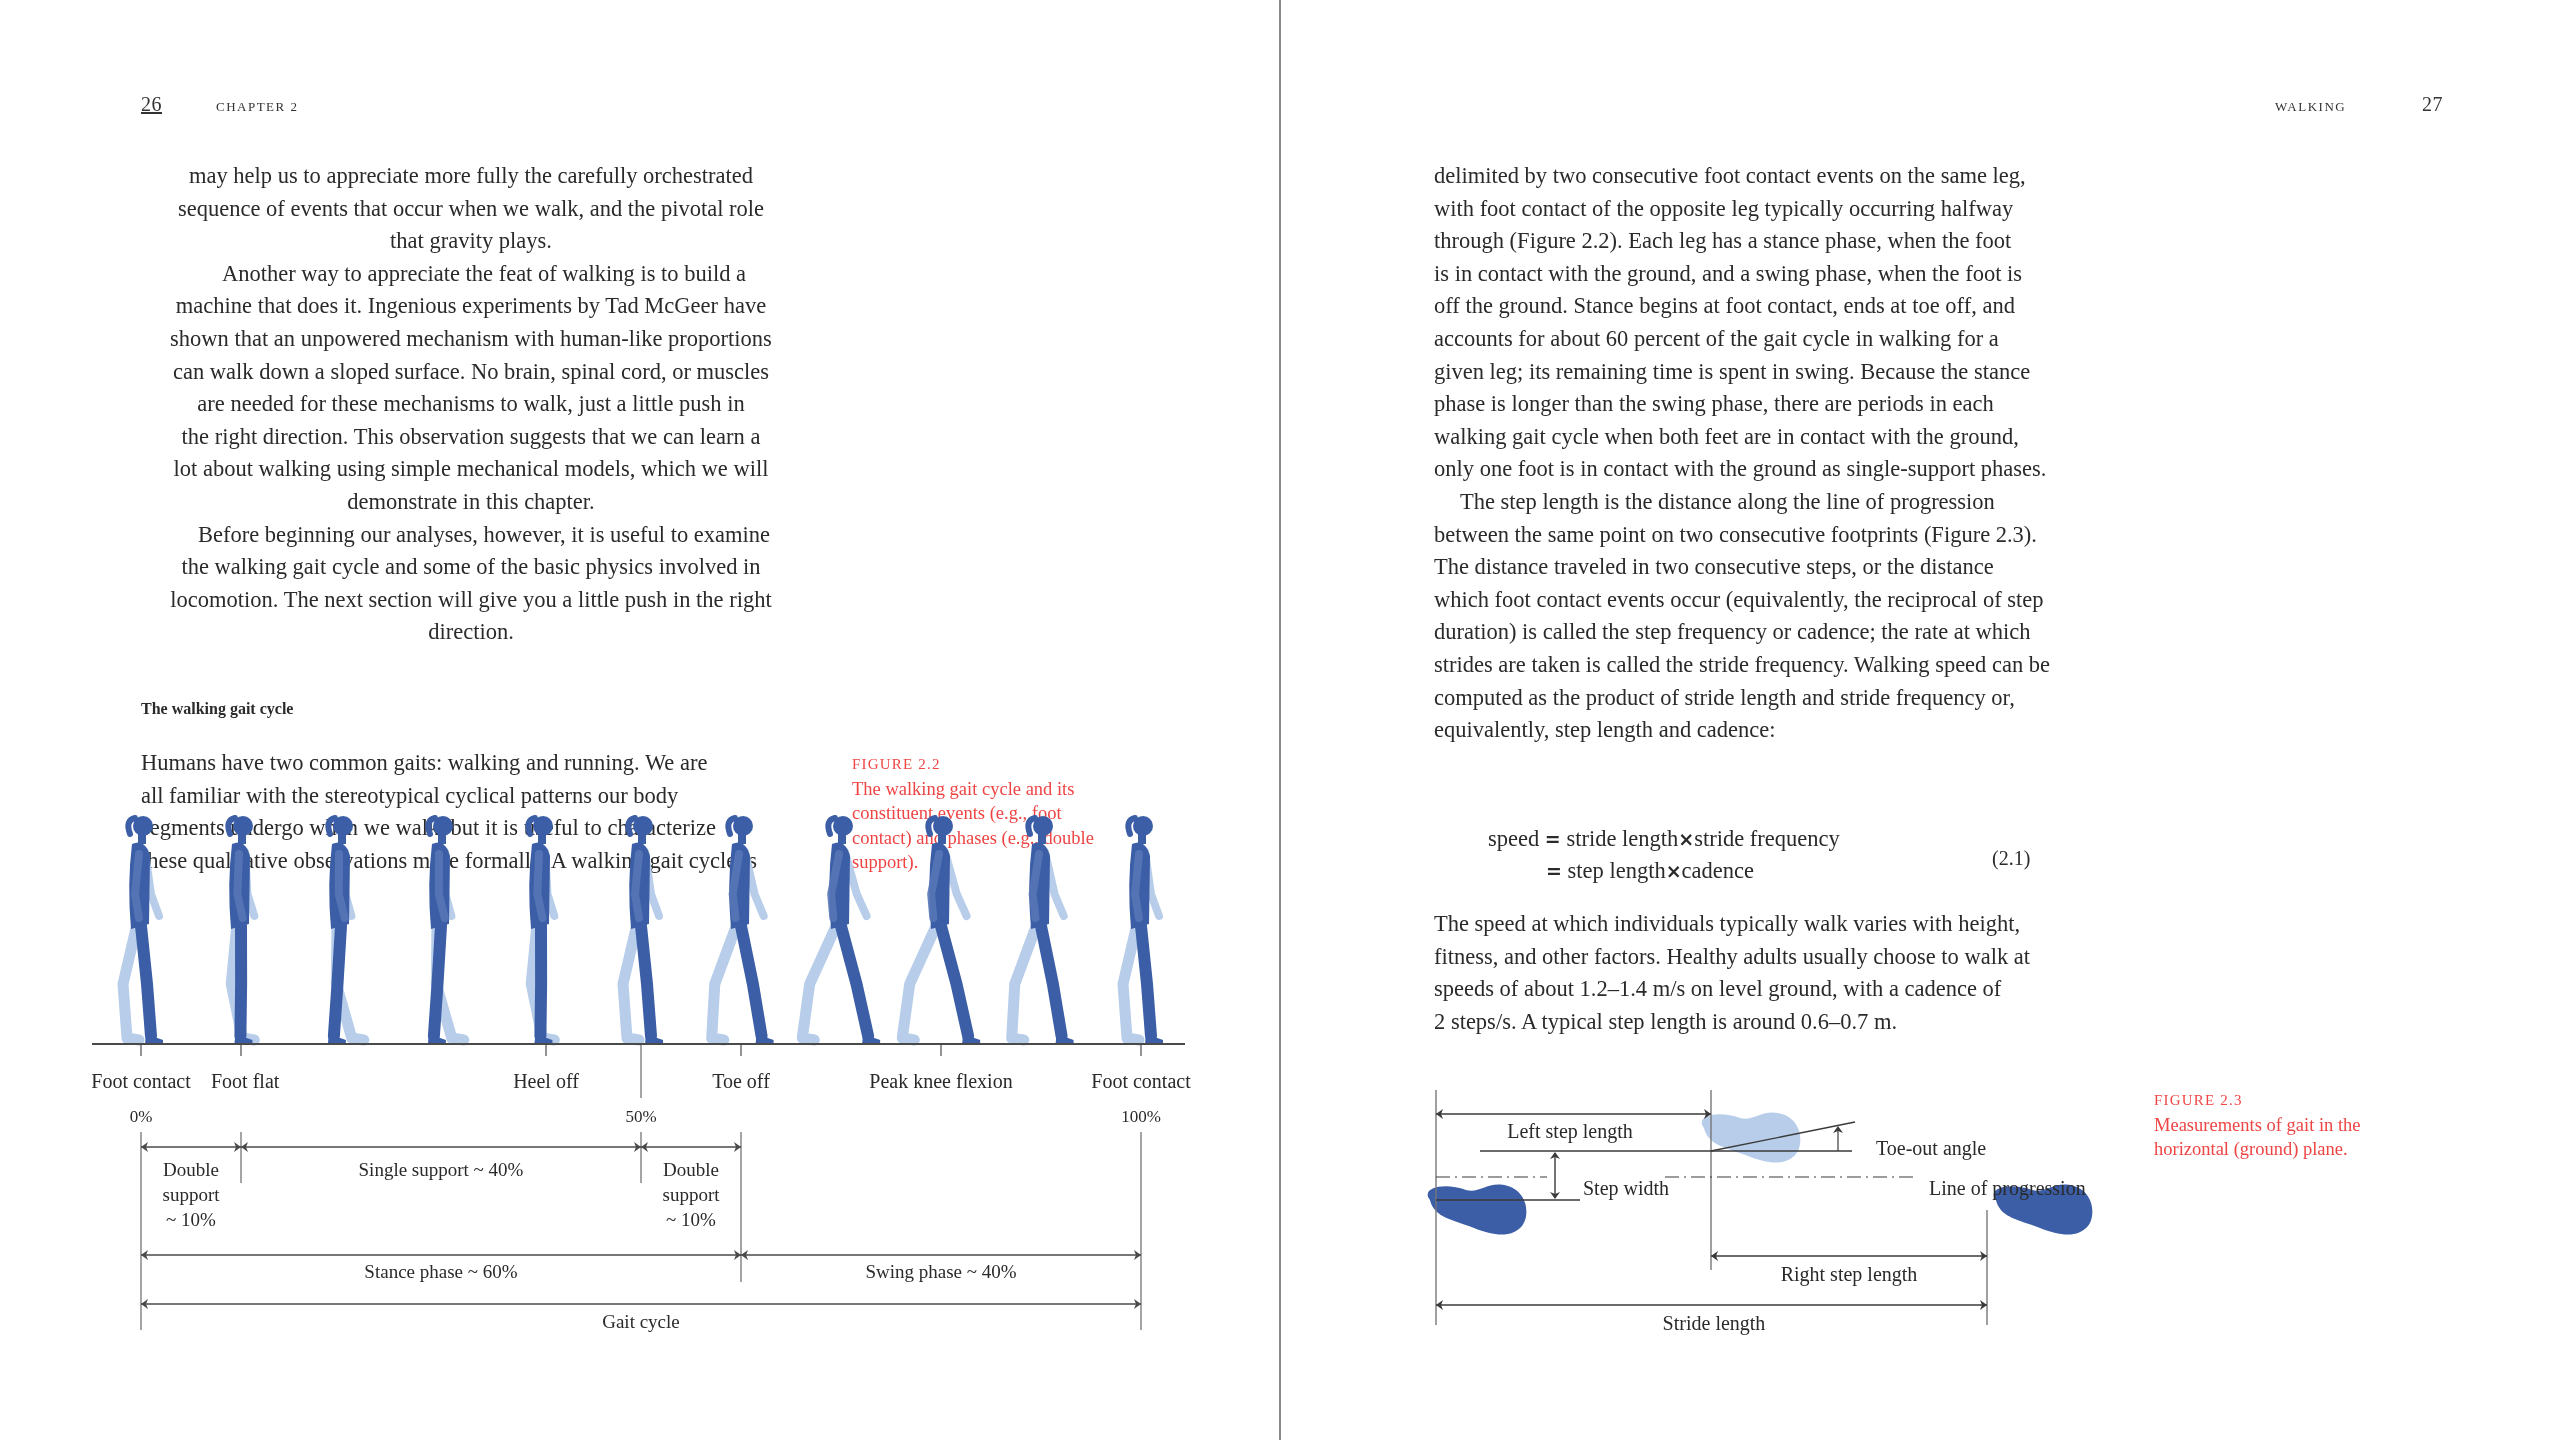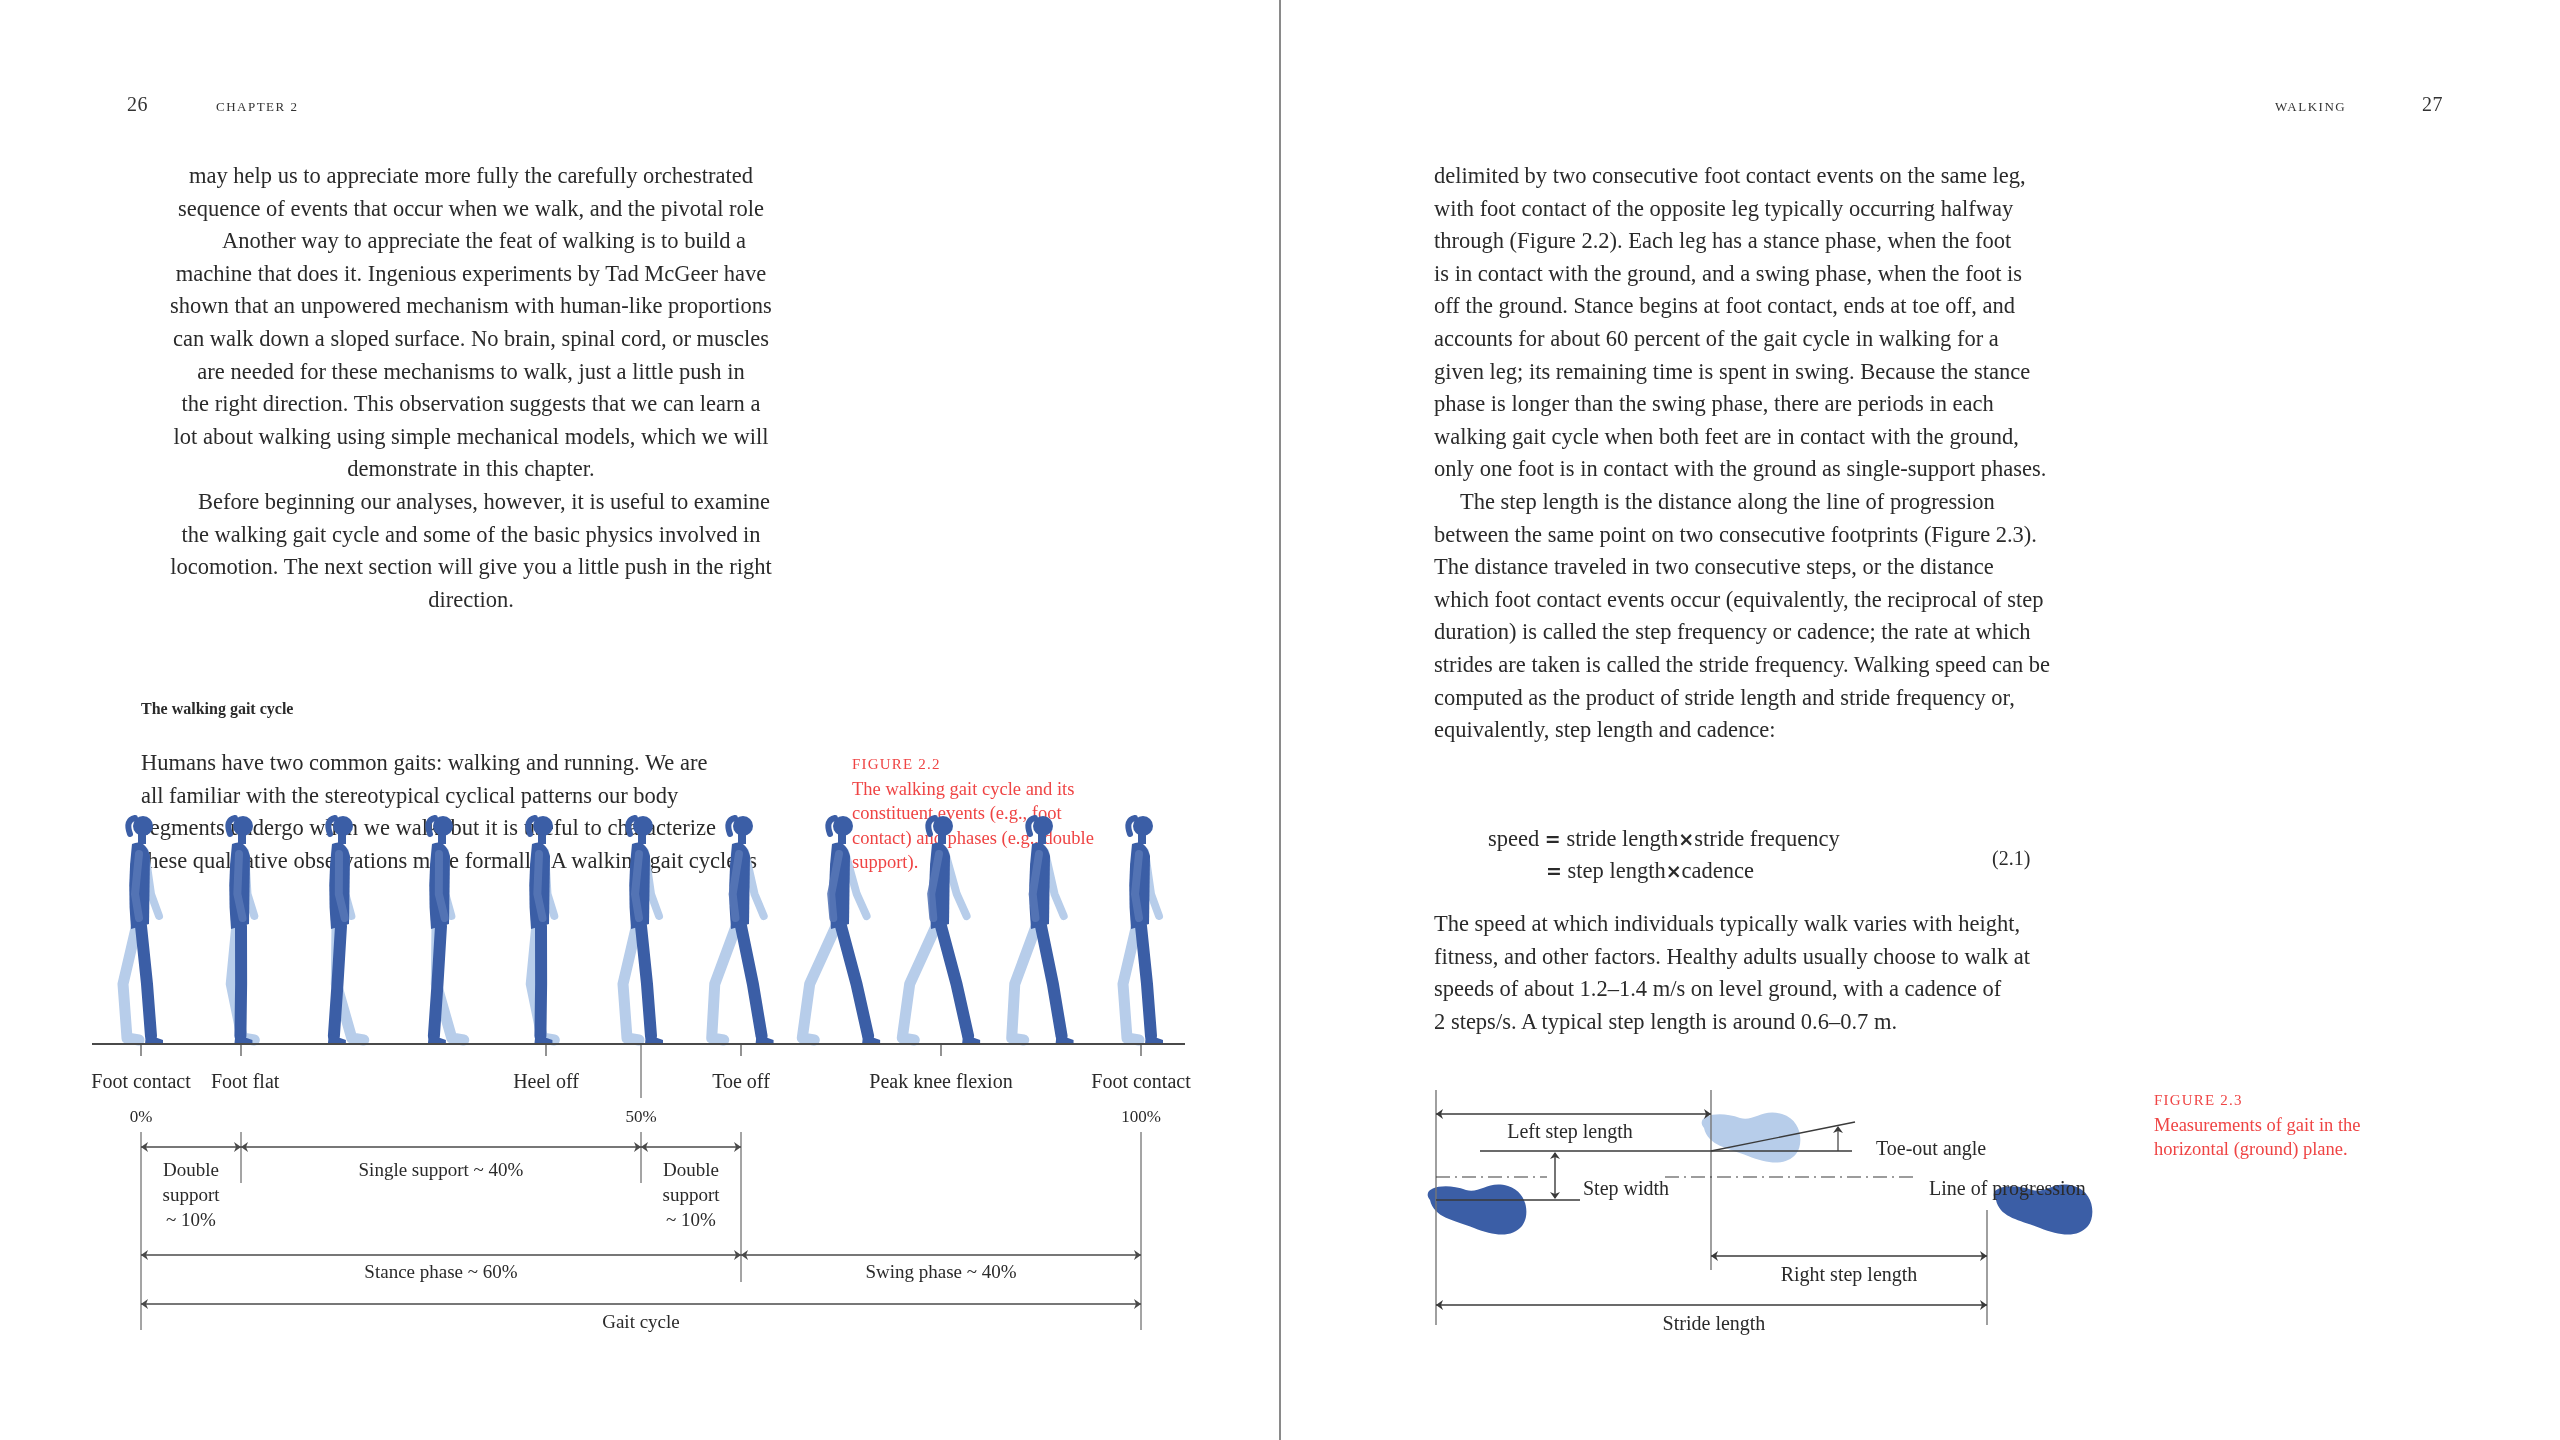--- a/index.html
+++ b/index.html
@@ -17,26 +17,27 @@
   .caption .ln { display:block; white-space:nowrap; }
   .eq { position:absolute; font-size:22.5px; color:#2a2a2a; }
   .eq b { font-family:"DejaVu Sans",sans-serif; font-weight:bold; font-size:19px; }
   svg text { font-family:"Liberation Serif","DejaVu Serif",serif; fill:#2a2a2a; }
 </style>
 </head>
 <body>
 
 <div class="divider"></div>
 
-<div class="hdr" style="left:127px;">26</div>
+<div class="hdr" style="left:141px;text-decoration:underline;">26</div>
 <div class="hdr" style="left:216px;"><span class="sc">CHAPTER 2</span></div>
 
 <div class="body-text" id="leftTop" style="left:141px; top:160px; width:660px;text-align:center;">
     <span class="ln">may help us to appreciate more fully the carefully orchestrated</span>
     <span class="ln">sequence of events that occur when we walk, and the pivotal role</span>
+    <span class="ln">that gravity plays.</span>
     <span class="ln ind">Another way to appreciate the feat of walking is to build a</span>
     <span class="ln">machine that does it. Ingenious experiments by Tad McGeer have</span>
     <span class="ln">shown that an unpowered mechanism with human-like proportions</span>
     <span class="ln">can walk down a sloped surface. No brain, spinal cord, or muscles</span>
     <span class="ln">are needed for these mechanisms to walk, just a little push in</span>
     <span class="ln">the right direction. This observation suggests that we can learn a</span>
     <span class="ln">lot about walking using simple mechanical models, which we will</span>
     <span class="ln">demonstrate in this chapter.</span>
     <span class="ln ind">Before beginning our analyses, however, it is useful to examine</span>
     <span class="ln">the walking gait cycle and some of the basic physics involved in</span>

